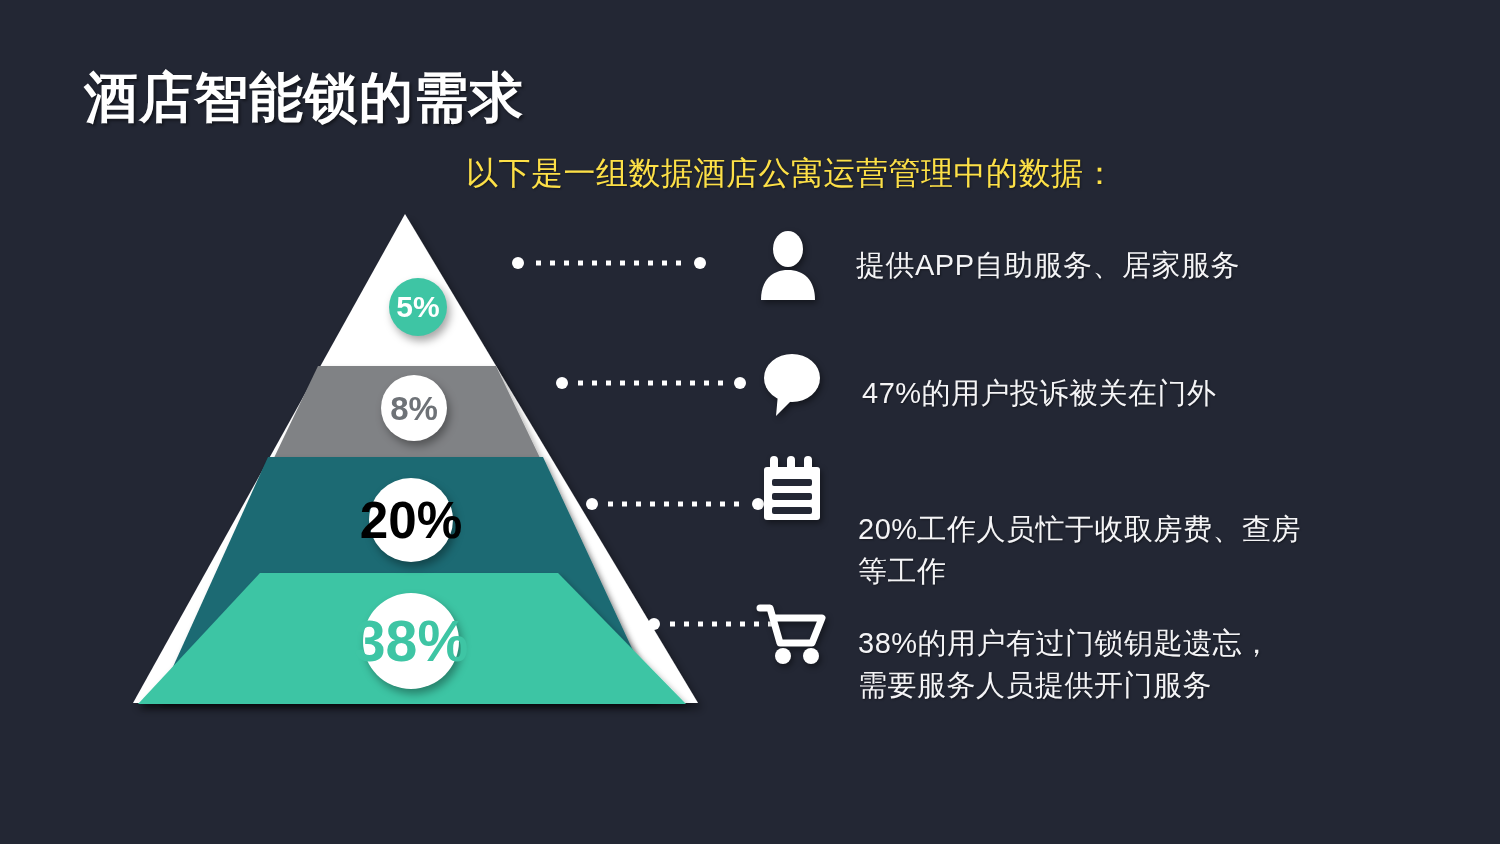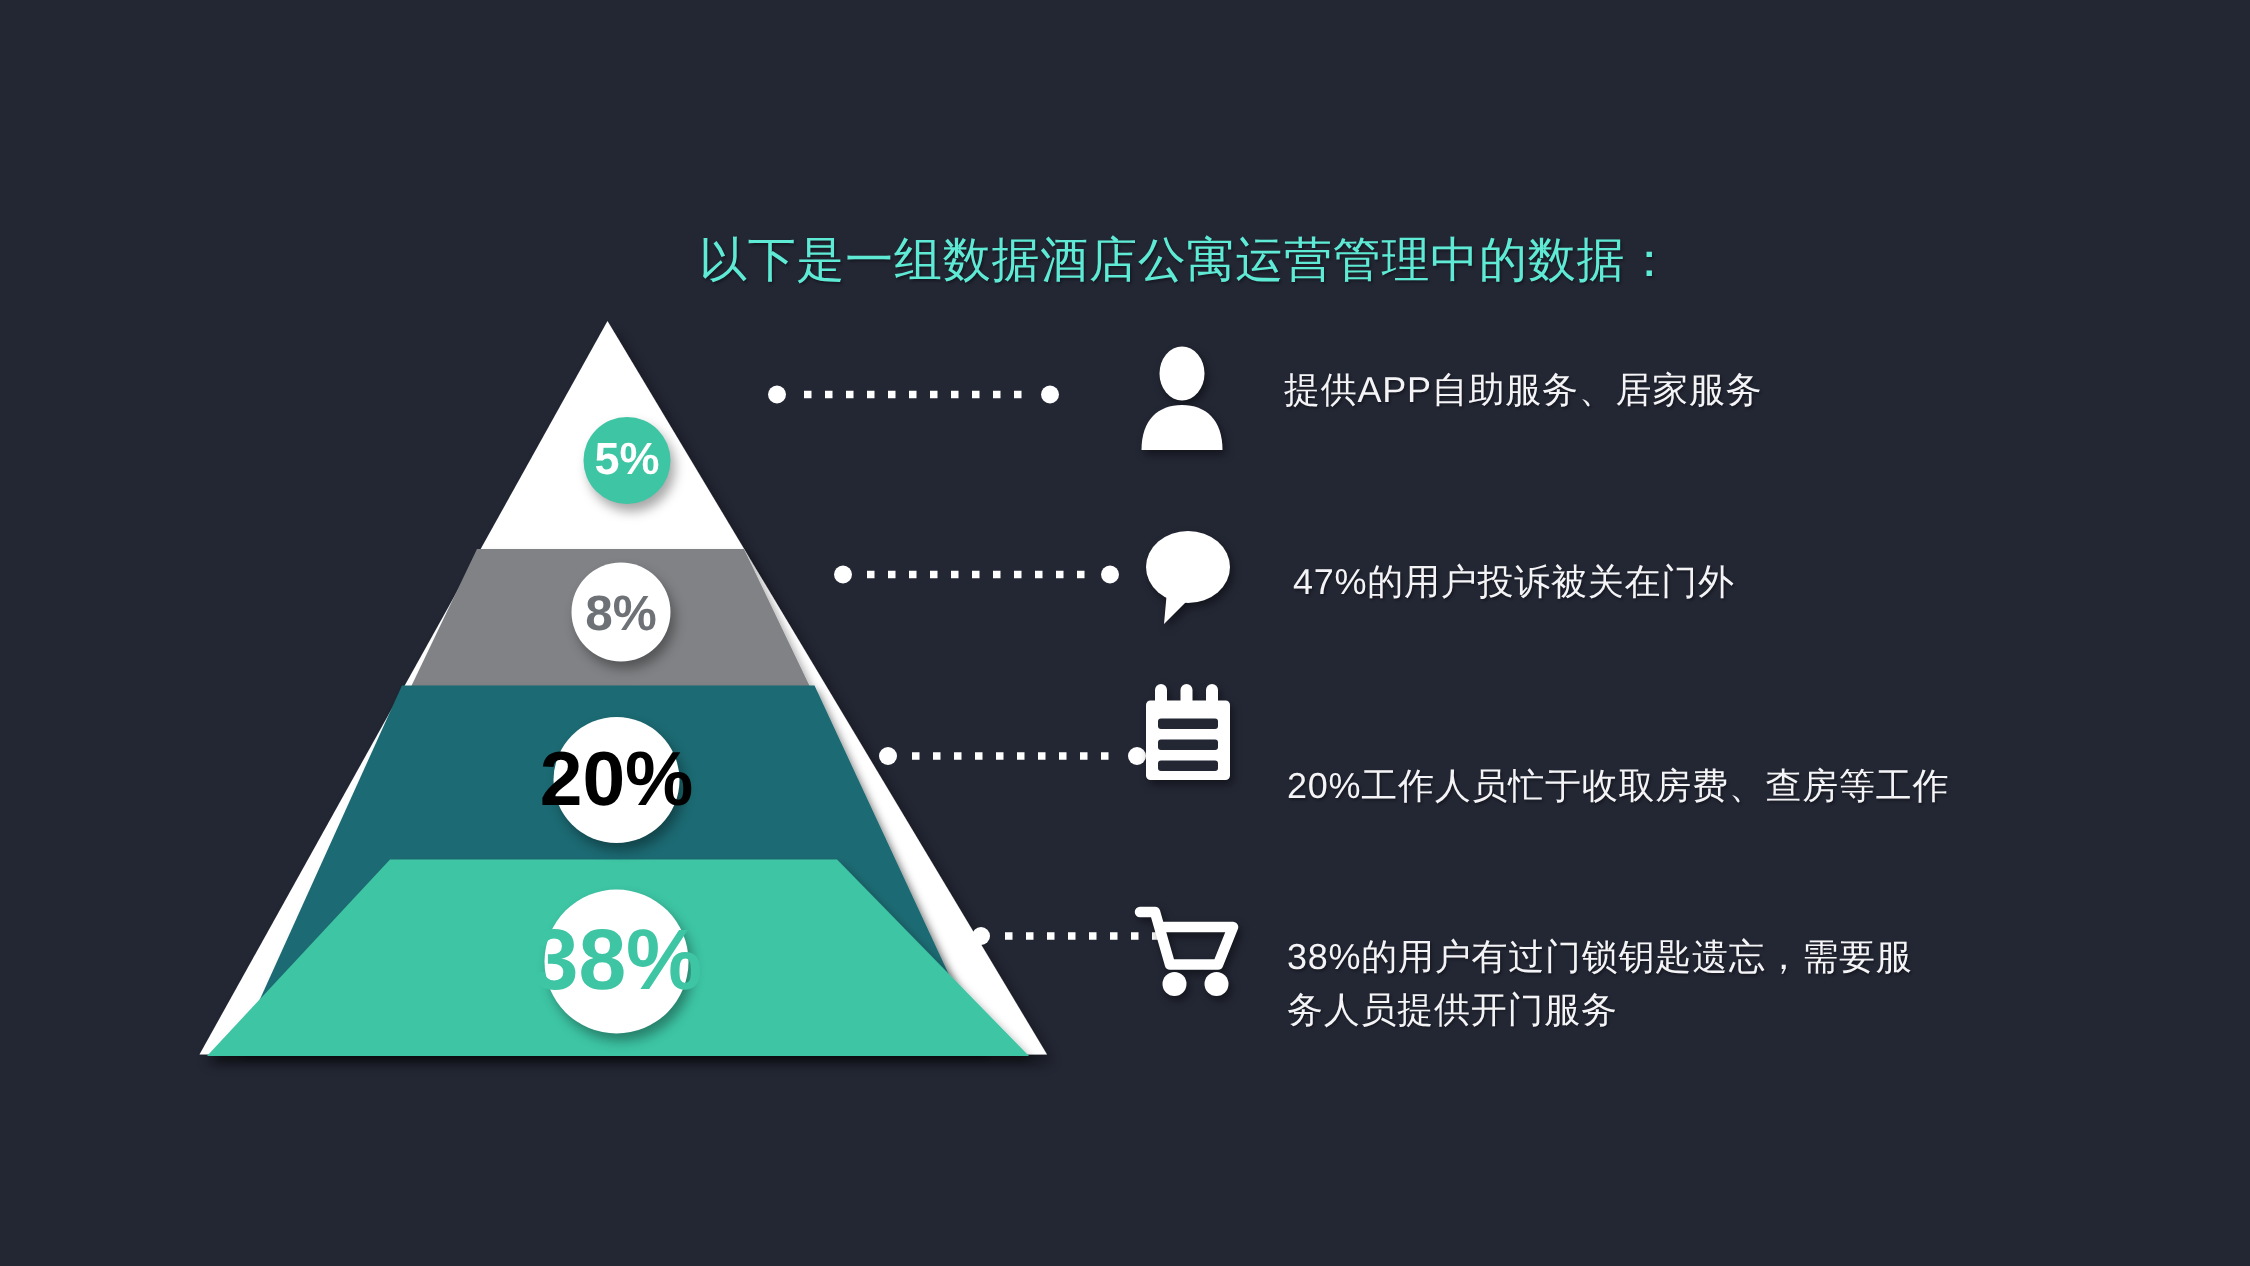--- a/index.html
+++ b/index.html
@@ -32,21 +32,21 @@
     letter-spacing: 1px;
     text-shadow: 2px 2px 3px rgba(0,0,0,0.45);
     white-space: nowrap;
   }
   .subtitle {
     position: absolute;
     left: 466px;
     top: 152px;
     font-family: "Liberation Serif", "DejaVu Serif", serif;
     font-size: 32px;
-    color: #5eead4;
+    color: #fde047;
     letter-spacing: 0.5px;
     white-space: nowrap;
     text-shadow: 1px 1px 2px rgba(0,0,0,0.4);
   }
 
   
   .pyramid {
     position: absolute;
     left: 128px;
     top: 214px;
@@ -110,21 +110,21 @@
   .item-icon {
     position: absolute;
     left: 0; top: 0;
     width: 72px; height: 72px;
     filter: drop-shadow(2px 3px 3px rgba(0,0,0,0.45));
   }
   .item-icon svg { display:block; }
   .item-text {
     position: absolute;
     color: #f4f4f6;
-    font-size: 24px;
+    font-size: 29px;
     line-height: 1.45;
     letter-spacing: 0.5px;
     text-shadow: 1px 1px 2px rgba(0,0,0,0.4);
   }
 
   .i1 { left: 752px; top: 228px; }
   .i1 .item-text { left: 104px; top: 16px; width: 500px; }
 
   .i2 { left: 754px; top: 348px; }
   .i2 .item-text { left: 108px; top: 24px; width: 500px; }
@@ -133,20 +133,21 @@
   .i3 .item-text { left: 102px; top: 56px; width: 450px; }
 
   .i4 { left: 756px; top: 598px; }
   .i4 .item-text { left: 102px; top: 24px; width: 430px; }
 </style>
 </head>
 <body>
 
 <div class="slide">
 
+  <div class="title">酒店智能锁的需求</div>
   <div class="subtitle">以下是一组数据酒店公寓运营管理中的数据：</div>
 
   <div class="pyramid">
     <svg width="580" height="505" viewBox="0 0 580 505" xmlns="http://www.w3.org/2000/svg">
       <defs>
         <filter id="sh" x="-30%" y="-30%" width="170%" height="170%">
           <feDropShadow dx="4" dy="6" stdDeviation="5" flood-color="#000" flood-opacity="0.45"></feDropShadow>
         </filter>
         <filter id="shs" x="-30%" y="-30%" width="170%" height="170%">
           <feDropShadow dx="3" dy="4" stdDeviation="3" flood-color="#000" flood-opacity="0.35"></feDropShadow>

